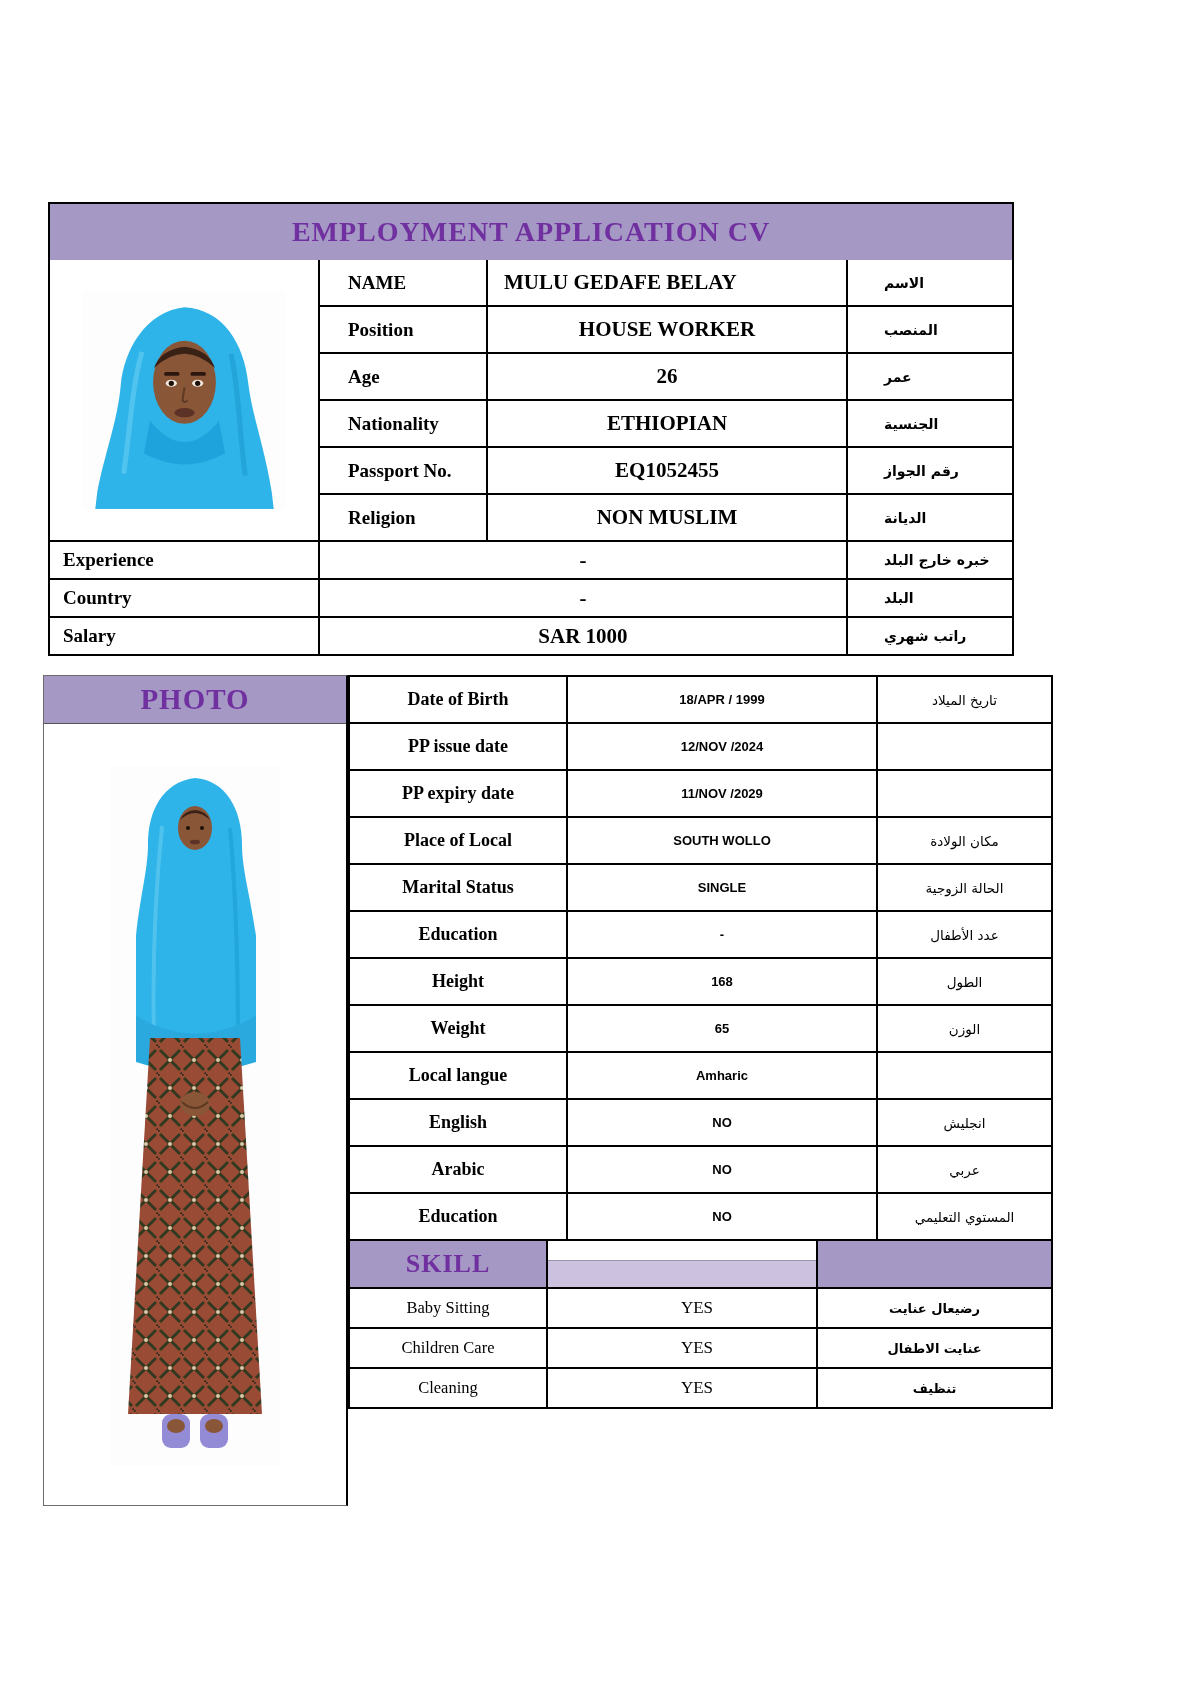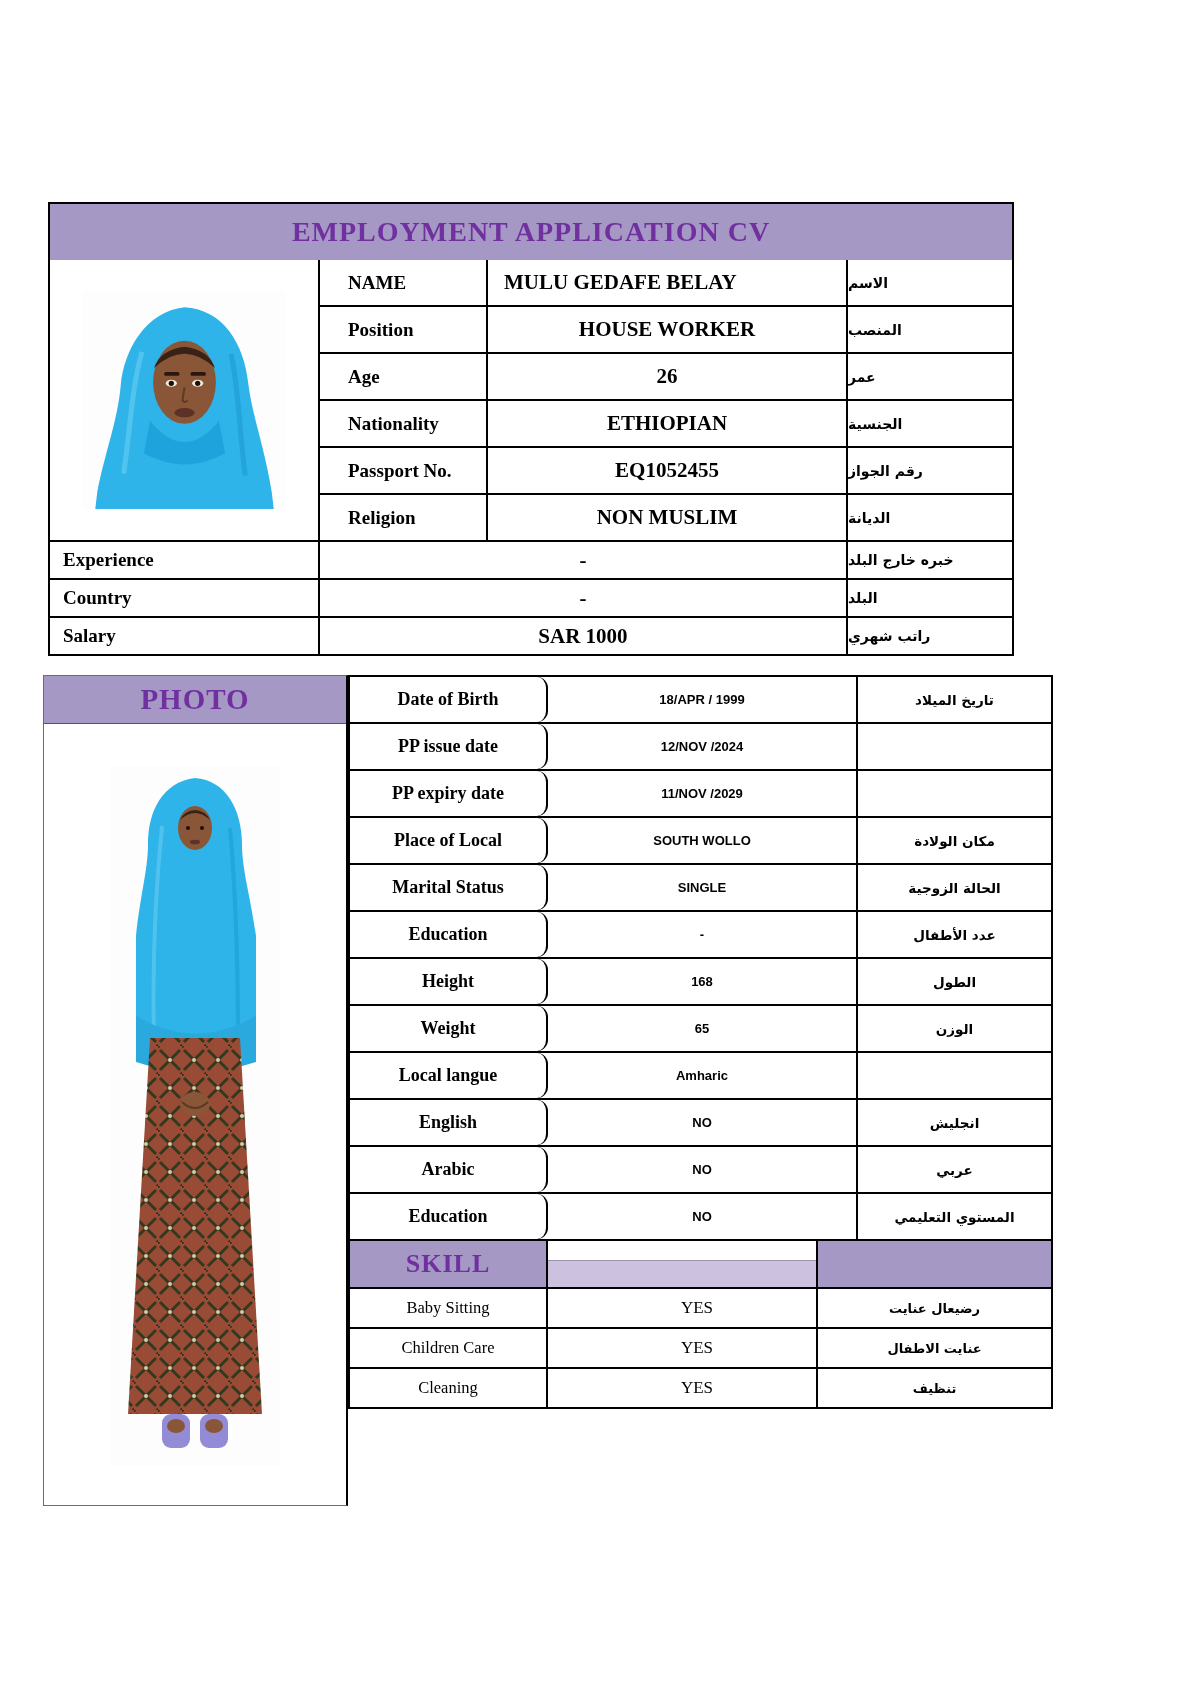--- a/index.html
+++ b/index.html
@@ -15,40 +15,40 @@
                  border-right:2px solid #000;border-bottom:2px solid #000;background:#fff;
                  display:flex;align-items:center;justify-content:center;}
   .r6{margin-left:270px;height:45px;border-bottom:2px solid #000;display:flex;align-items:stretch;}
   .rw{height:36px;border-bottom:2px solid #000;display:flex;align-items:stretch;}
   .rw.last{border-bottom:none;}
   .c{display:flex;align-items:center;box-sizing:border-box;}
   .c.lab6{width:168px;border-right:2px solid #000;padding-left:28px;font-weight:bold;font-size:19px;}
   .c.val6{width:360px;border-right:2px solid #000;justify-content:center;font-weight:bold;font-size:21px;}
   .c.val6.left{justify-content:flex-start;padding-left:16px;}
   .c.ar{flex:1;justify-content:flex-end;padding-right:8px;direction:rtl;
-        font-family:"DejaVu Sans", sans-serif;font-weight:bold;font-size:14px;}
+        font-family:"DejaVu Sans", sans-serif;font-weight:bold;font-size:14px;padding-left:36px;}
   .c.labw{width:270px;border-right:2px solid #000;padding-left:13px;font-weight:bold;font-size:19px;}
   .c.valw{width:528px;border-right:2px solid #000;justify-content:center;font-weight:bold;font-size:21px;}
   
   .lower{position:absolute;left:43px;top:675px;width:1010px;}
   .photo-col{position:absolute;left:0;top:0;width:305px;height:831px;box-sizing:border-box;
              border:1px solid #6b6b6b;border-right:2px solid #000;background:#fff;}
   .photo-band{height:47px;background:var(--lavender);border-bottom:1px solid #555;
               display:flex;align-items:center;justify-content:center;}
   .photo-band span{color:var(--purple);font-weight:bold;font-size:29px;letter-spacing:1px;}
   .body-photo-area{display:flex;justify-content:center;}
   .grid{margin-left:305px;border:2px solid #000;box-sizing:border-box;background:#fff;}
   .dr{height:45px;border-bottom:2px solid #000;display:flex;align-items:stretch;}
   .sk{height:38px;border-bottom:2px solid #000;display:flex;align-items:stretch;}
   .sk.last{border-bottom:none;}
-  .c.dlab{width:198px;border-right:2px solid #000;justify-content:center;font-weight:bold;font-size:18px;text-align:center;border-radius:11px;}
+  .c.dlab{width:218px;border-right:2px solid #000;justify-content:center;font-weight:bold;font-size:18px;text-align:center;}
   .c.dval{width:310px;border-right:2px solid #000;justify-content:center;
           font-family:"Liberation Sans", sans-serif;font-weight:bold;font-size:13px;}
   .c.dar{flex:1;justify-content:center;direction:rtl;font-family:"DejaVu Sans", sans-serif;
-         font-weight:bold;font-size:13.5px;}
+         font-weight:normal;font-size:13.5px;}
   .c.slab{width:198px;border-right:2px solid #000;justify-content:center;font-size:16.5px;}
   .c.sval{width:270px;border-right:2px solid #000;justify-content:center;font-size:17px;padding-left:30px;}
   .c.sar{flex:1;justify-content:center;direction:rtl;font-family:"DejaVu Sans", sans-serif;
          font-weight:bold;font-size:13px;}
   .skill-row{height:46px;border-bottom:2px solid #000;display:flex;align-items:stretch;}
   .skill-label{width:198px;border-right:2px solid #000;background:var(--lavender);
                display:flex;align-items:center;justify-content:center;box-sizing:border-box;}
   .skill-label span{color:var(--purple);font-weight:bold;font-size:26px;letter-spacing:1px;}
   .skill-mid{width:270px;border-right:2px solid #000;box-sizing:border-box;display:flex;flex-direction:column;}
   .skill-mid .white{height:19px;background:#fff;border-bottom:1px solid #9a93ac;}

